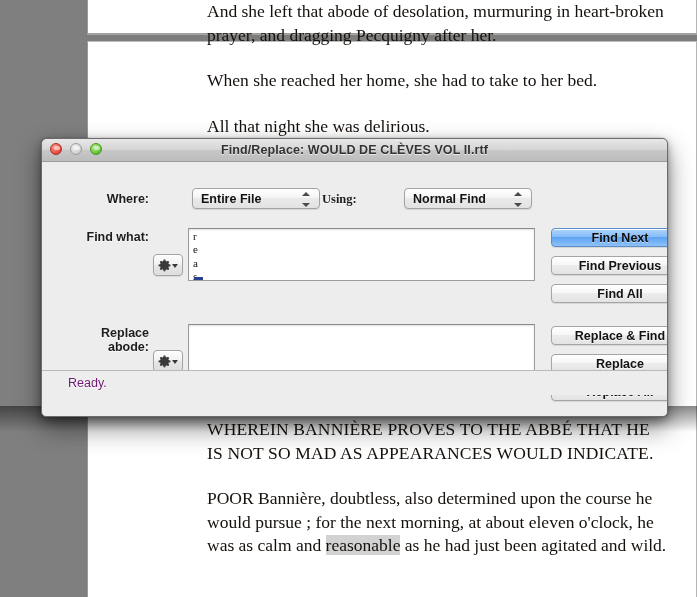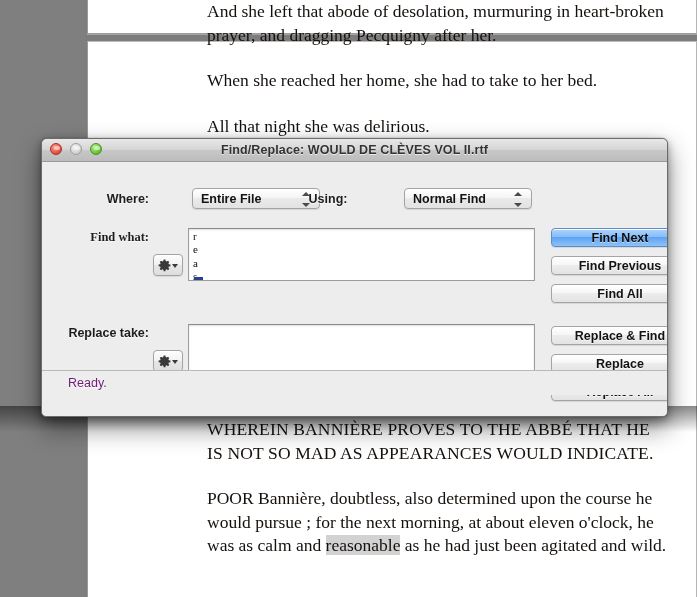--- a/index.html
+++ b/index.html
@@ -199,24 +199,25 @@
   }
   .lbl-where {
     position: absolute;
     left: 47px;
     top: 4px;
     width: 60px;
     text-align: right;
   }
   .lbl-using {
     position: absolute;
-    left: 265px;
+    left: 280px;
     top: 4px;
     width: 42px;
-    text-align: center;
+    text-align: left;
+    font-family: Liberation Serif, serif;
   }
 
   .popup {
     position: absolute;
     height: 21px;
     border-radius: 4px;
     background: linear-gradient(to bottom, #ffffff 0%, #f4f4f4 47%, #eaeaea 50%, #e2e2e2 100%);
     border: 1px solid #a3a3a3;
     box-shadow: 0 1px 1px rgba(0,0,0,0.10), inset 0 1px 0 rgba(255,255,255,0.9);
     box-sizing: border-box;
@@ -255,21 +256,20 @@
     bottom: 0;
     border-top: 4.5px solid #4a4a4a;
   }
 
   .lbl-find {
     position: absolute;
     left: 20px;
     top: 68px;
     width: 87px;
     text-align: right;
-    font-family: Liberation Serif, serif;
   }
   .lbl-replace {
     position: absolute;
     left: 20px;
     top: 164px;
     width: 87px;
     text-align: right;
   }
 
   .gear-btn {
@@ -454,21 +454,21 @@
     <div class="text-field field-find">
       <div class="field-find-lines">
         <div>r</div>
         <div>e</div>
         <div>a</div>
         <div>s</div>
       </div>
       <div class="caret"></div>
     </div>
 
-    <div class="lbl lbl-replace">Replace take:</div>
+    <div class="lbl lbl-replace">Replace abode:</div>
     <div class="gear-btn gear-replace">
       <svg width="13" height="13" viewBox="0 0 16 16" aria-hidden="true">
         <path fill="#3a3a3a" d="M8 5.2a2.8 2.8 0 1 0 0 5.6 2.8 2.8 0 0 0 0-5.6zm0 4.1a1.3 1.3 0 1 1 0-2.6 1.3 1.3 0 0 1 0 2.6z"></path>
         <path fill="#3a3a3a" d="M9.1 0.6H6.9l-.3 1.9-1.3.6-1.6-1.1-1.6 1.6 1.1 1.6-.6 1.3-1.9.3v2.2l1.9.3.6 1.3-1.1 1.6 1.6 1.6 1.6-1.1 1.3.6.3 1.9h2.2l.3-1.9 1.3-.6 1.6 1.1 1.6-1.6-1.1-1.6.6-1.3 1.9-.3V6.8l-1.9-.3-.6-1.3 1.1-1.6-1.6-1.6-1.6 1.1-1.3-.6z"></path>
       </svg>
       <span class="tri"></span>
     </div>
     <div class="text-field field-replace"></div>
 
     <div class="push-btn default btn-find-next">Find Next</div>

